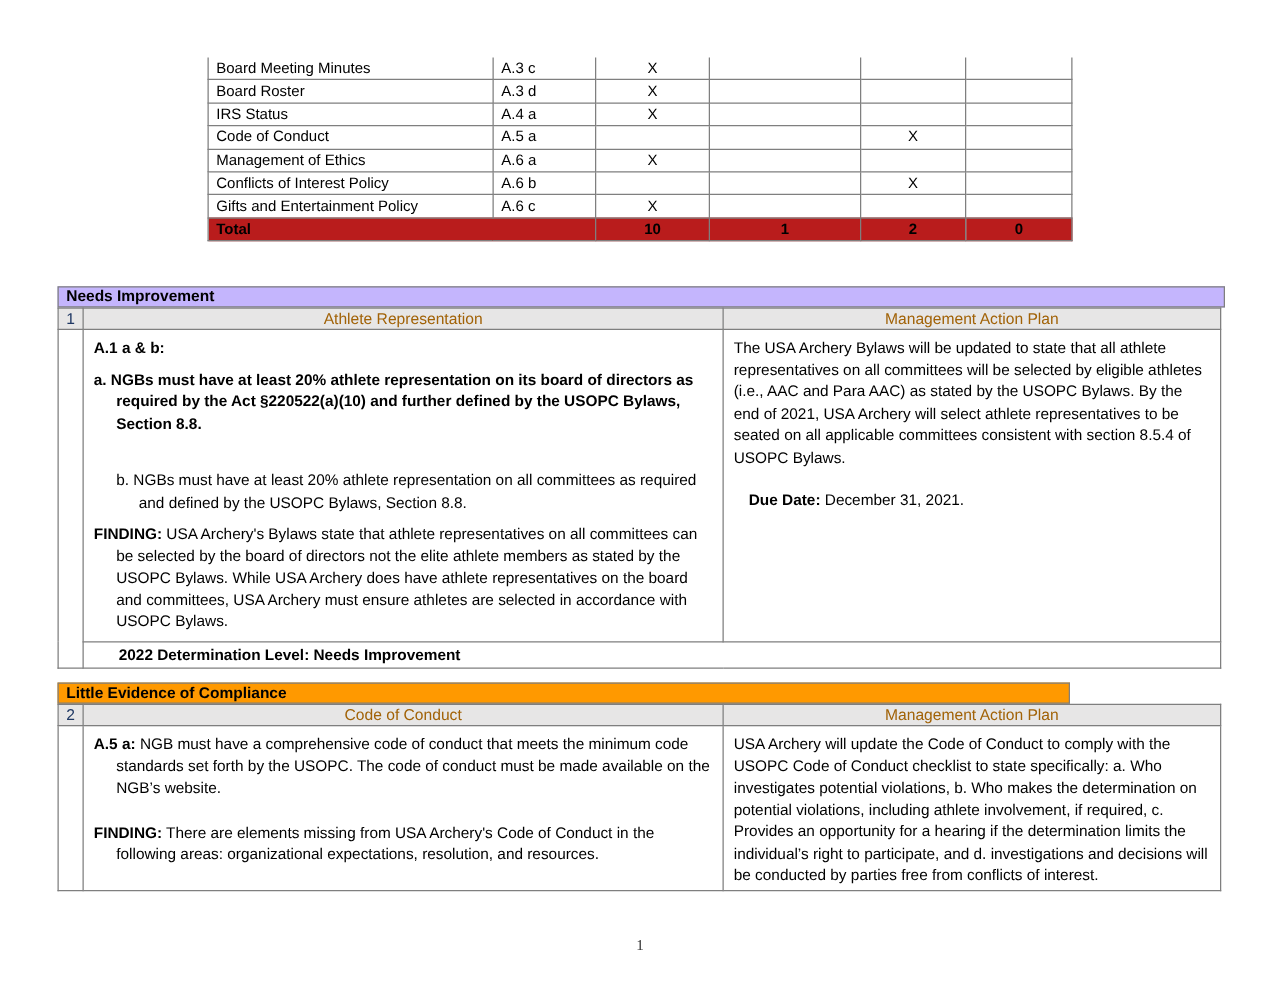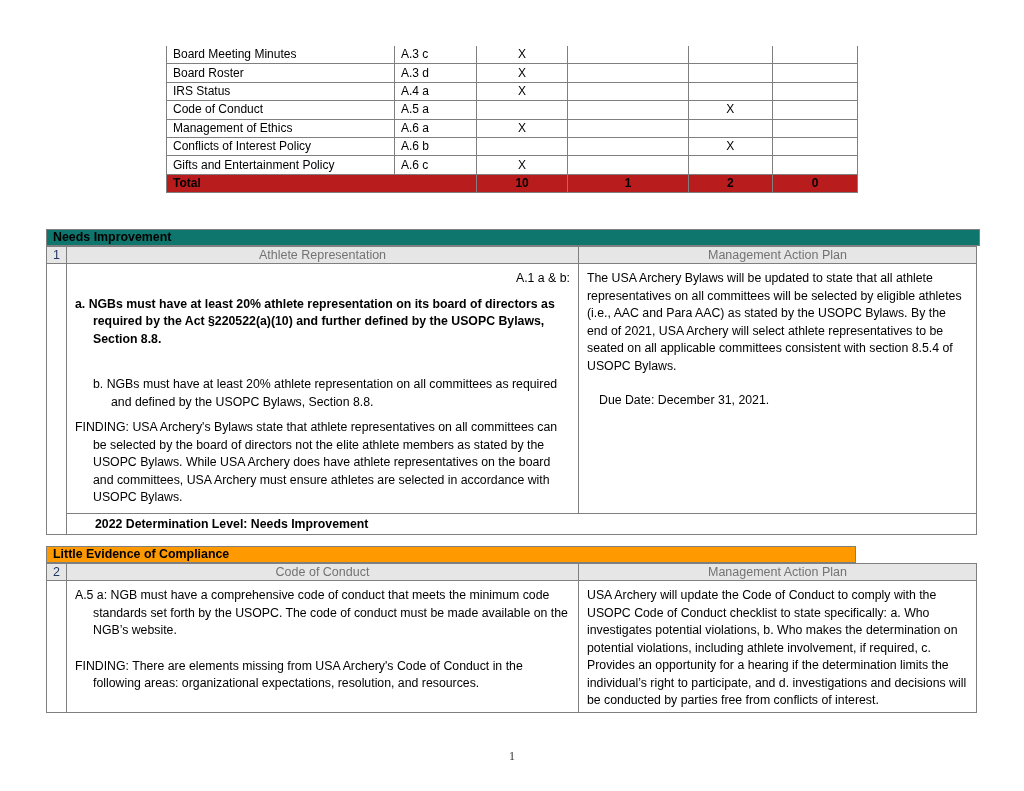--- a/index.html
+++ b/index.html
@@ -34,29 +34,29 @@
   }
   .band.yellow { background: #ffff00; top: 229px; }
   .band.orange { background: #ff9900; top: 546px; width: 810px; }
 
   .ftable {
     position: absolute; left: 46px; width: 931px;
     border-collapse: collapse; font-size: 12.3px; table-layout: fixed;
   }
   .ftable td { border: 1px solid #7f7f7f; vertical-align: top; padding: 0; }
   .ftable .num { width: 19px; background: #e7e6e6; color: #1f3864; text-align: center; font-size: 12.5px; line-height: 16px; }
-  .ftable .hdr { background: #e7e6e6; color: #737373; text-align: center; font-size: 12.5px; line-height: 16px; height: 16px; }
+  .ftable .hdr { background: #e7e6e6; color: #a16207; text-align: center; font-size: 12.5px; line-height: 16px; height: 16px; }
   .ftable .hdr.left { width: 511px; }
   .ftable .blank { border-top: none; }
   .ftable .body { padding: 6px 8px 6px 8px; line-height: 17.5px; }
   .ftable .body.right { padding: 6px 8px 4px 8px; }
   .para { margin: 0 0 8px 0; padding-left: 18px; text-indent: -18px; }
   .para.gap { margin-bottom: 28px; font-weight: bold; }
   .plain { margin: 0 0 17px 0; }
-  .bold { font-weight: normal; text-align: right; }
+  .bold { font-weight: bold; }
   .det { font-weight: bold; padding: 3px 6px 2px 28px !important; line-height: 15px; border-left: 1px solid #7f7f7f; margin-top: 48px; }
 
   #t1 { top: 246px; }
   #t2 { top: 563px; }
 
   .page-num {
     position: absolute; left: 0; width: 1024px; top: 749px; text-align: center;
     font-family: "Liberation Serif", serif; font-size: 12px; color: #333;
   }
 </style>
@@ -124,21 +124,21 @@
       <tr class="total">
         <td colspan="2">Total</td>
         <td class="c-x c1">10</td>
         <td class="c-x c2">1</td>
         <td class="c-x c3">2</td>
         <td class="c-x c4">0</td>
       </tr>
     </tbody>
 </table>
 
-<div class="band yellow" style="background: #0f766e;">Needs Improvement</div>
+<div class="band yellow" style="background: #c4b5fd;">Needs Improvement</div>
 <table class="ftable" id="t1">
   <tbody>
       <tr>
     <td class="num">1</td>
     <td class="hdr left">Athlete Representation</td>
     <td class="hdr">Management Action Plan</td>
   </tr>
   <tr>
     <td class="blank" rowspan="2"></td>
     <td class="body">

